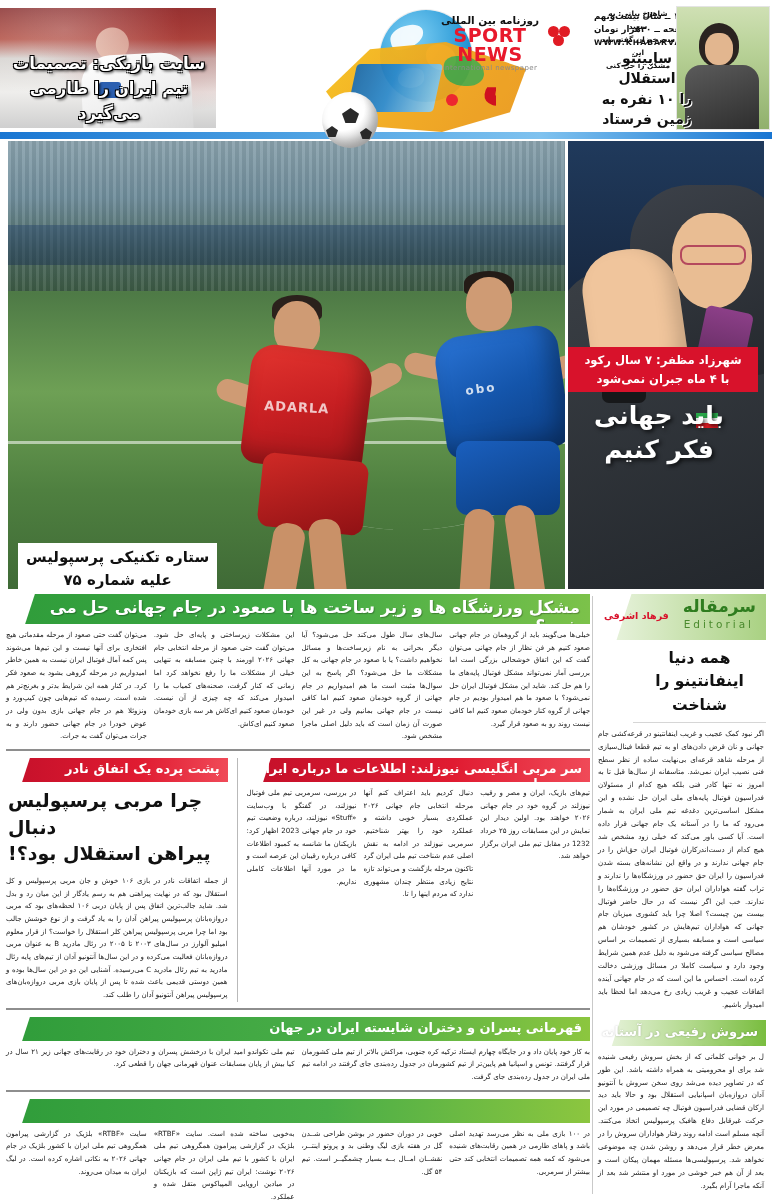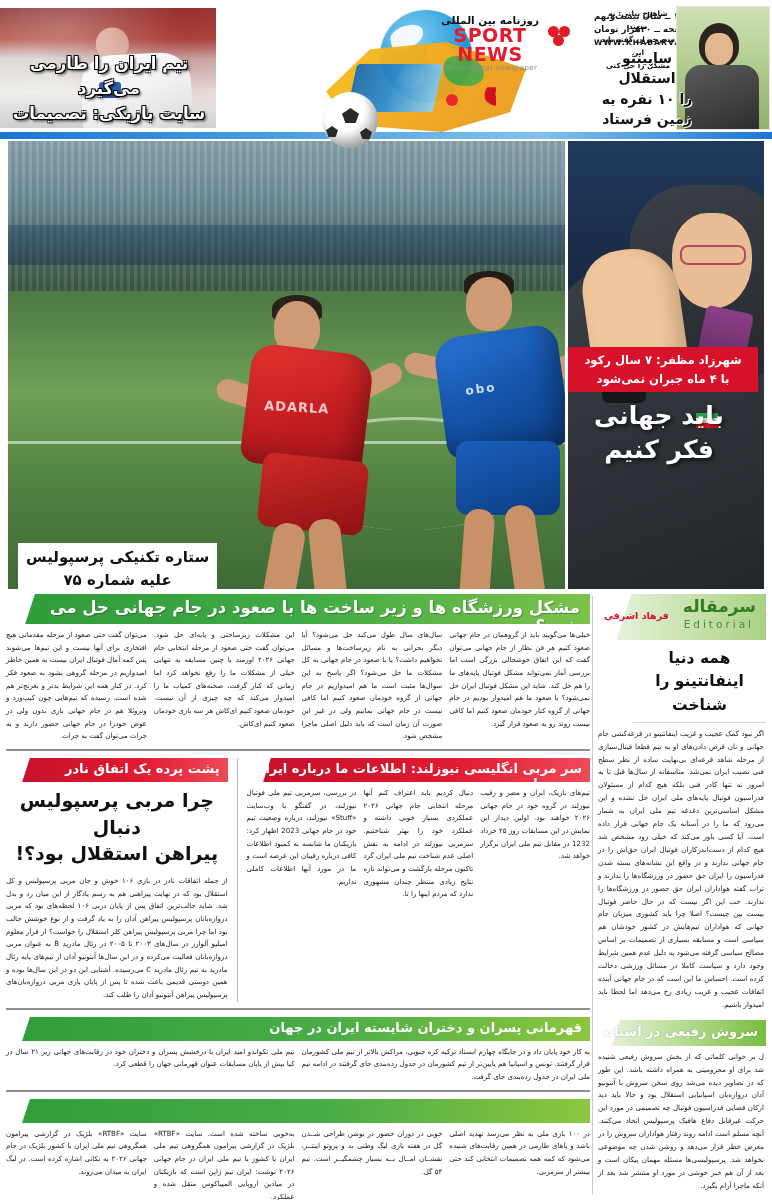--- a/index.html
+++ b/index.html
@@ -205,43 +205,43 @@
   .band-green-sm .t{position:absolute;right:8px;top:3px;color:#fff;font-weight:bold;font-size:13px;}
 
   .cols4{display:flex;gap:7px;direction:rtl;margin-top:5px;}
   .cols4 > div{flex:1;font-size:7.05px;line-height:1.8;text-align:justify;color:#1a1a1a;}
   .cols3{display:flex;gap:7px;direction:rtl;margin-top:5px;}
   .cols3 > div{flex:1;font-size:7.05px;line-height:1.8;text-align:justify;color:#1a1a1a;}
   .cols2{display:flex;gap:7px;direction:rtl;margin-top:5px;}
   .cols2 > div{flex:1;font-size:7.05px;line-height:1.8;text-align:justify;color:#1a1a1a;}
   .hr-thick{height:2px;background:#8e8e8e;margin:6px 0 0;}
 
-  .sub-headline{color:#111;font-weight:bold;font-size:19px;line-height:1.4;text-align:center;padding:5px 2px 3px;}
+  .sub-headline{color:#111;font-weight:bold;font-size:19px;line-height:1.4;text-align:left;padding:5px 2px 3px;}
 
   .two-up{display:flex;gap:9px;direction:rtl;}
   .two-up > section{flex:1;}
 
   .blk{margin-top:7px;}
   .vsep{width:1px;background:#b9b9b9;}
 </style>
 </head>
 <body>
 
 <div class="page">
 
   <div class="masthead">
 
     <div class="mast-left-photo">
       <div class="blur1"></div>
         <div class="torso"></div>
         <div class="badge"></div>
     </div>
     <div class="mast-left-caption">
+      <div>سایت بازیکی: تصمیمات</div>
       <div>تیم ایران را طارمی می‌گیرد</div>
-      <div>سایت بازیکی: تصمیمات</div>
     </div>
 
     <div class="globe">
       <div class="land l1"></div>
         <div class="land l2"></div>
         <div class="land l3"></div>
     </div>
 
     <div class="swoosh">
       <div class="sticker"></div>

